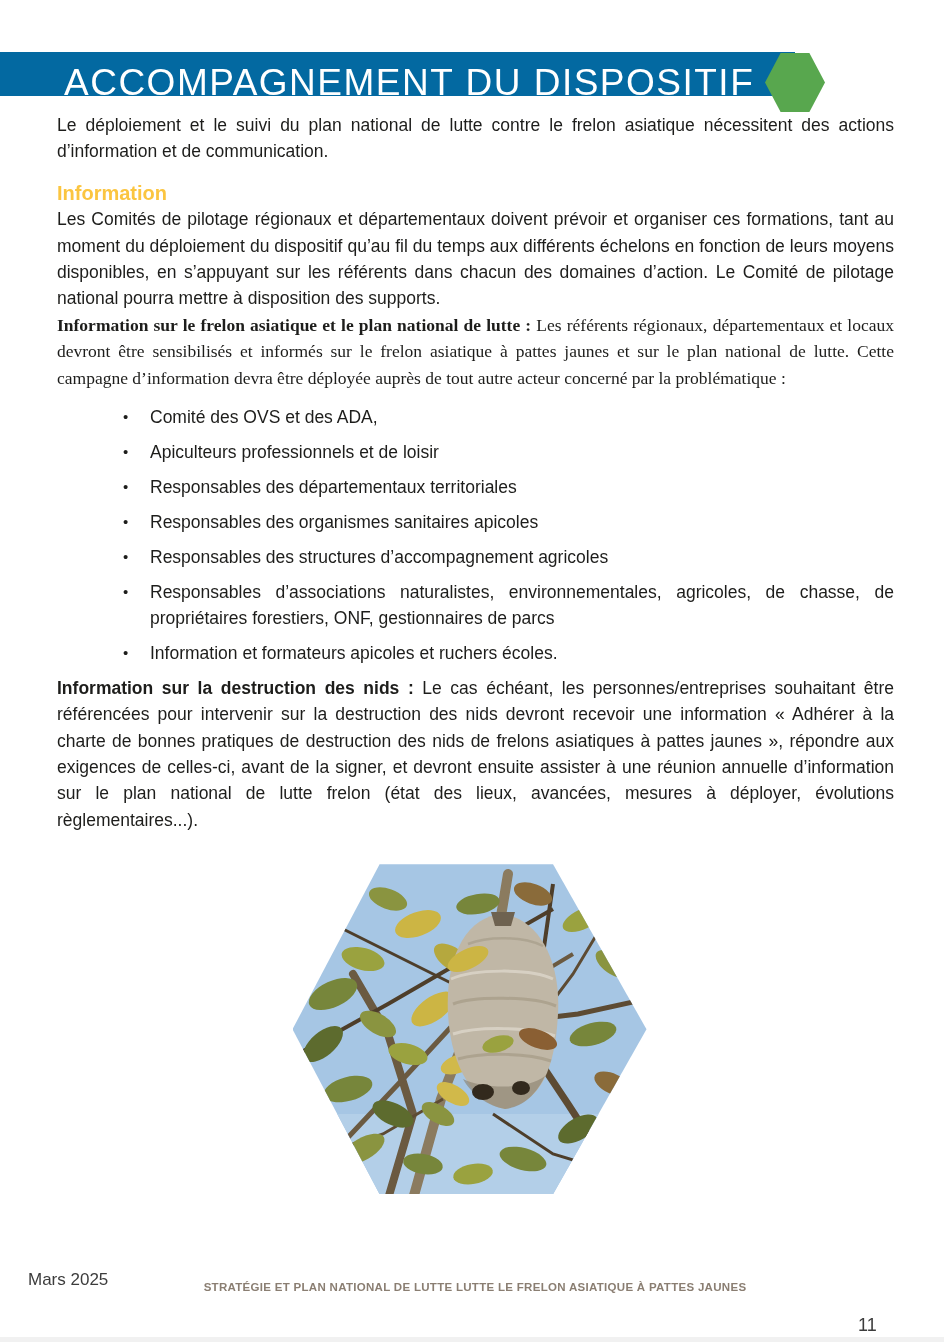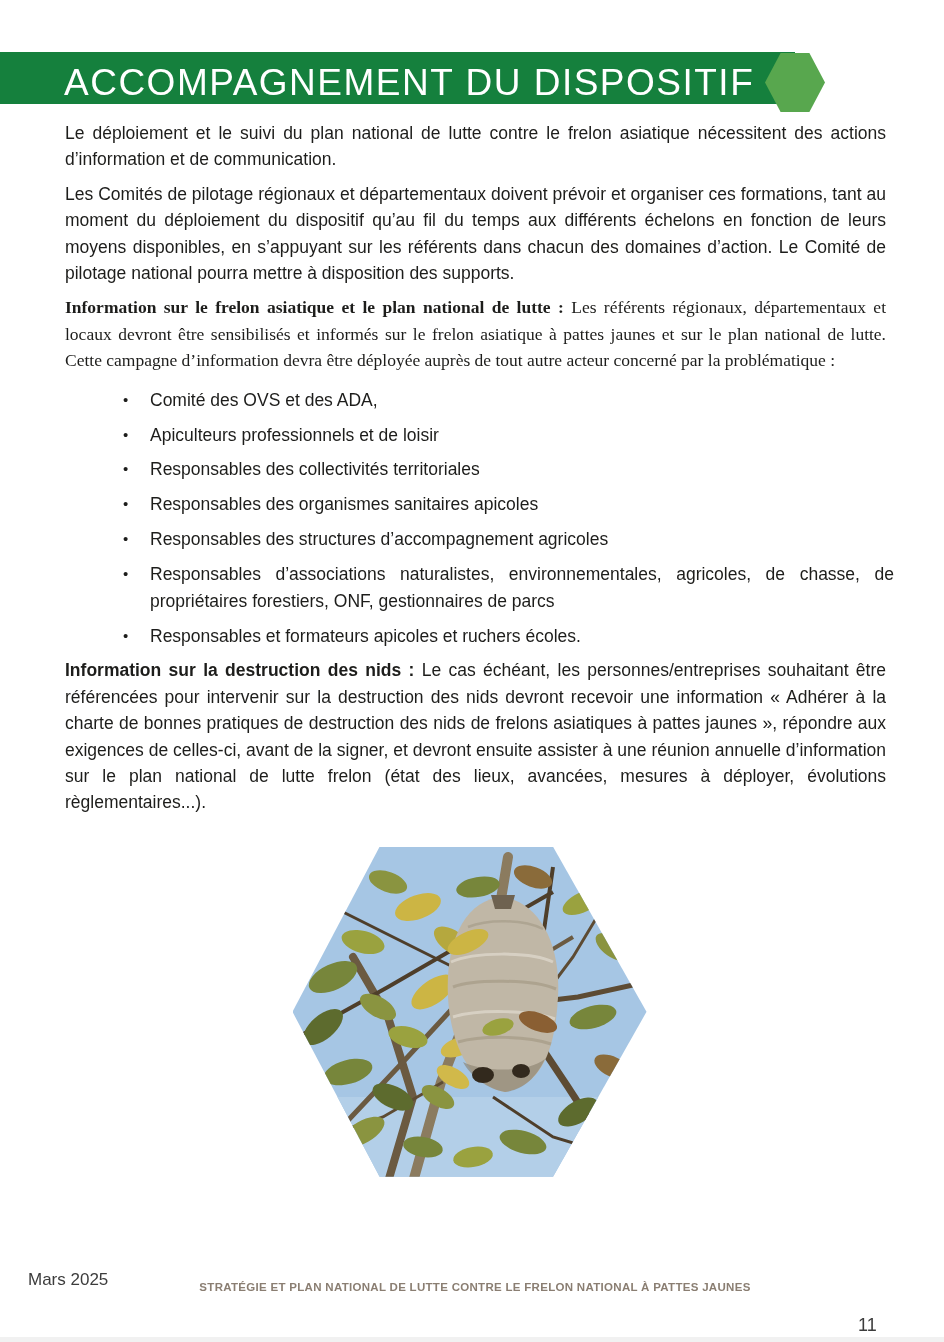--- a/index.html
+++ b/index.html
@@ -6,40 +6,40 @@
   html, body { background: #ffffff; }
   body {
     font-family: "Liberation Sans", sans-serif;
     width: 944px; height: 1342px; position: relative; overflow: hidden;
     color: #1d1d1b;
   }
   .page { position: absolute; inset: 0; background: #fff; }
 
   
   .header-band {
-    position: absolute; left: 0; top: 52px; width: 795px; height: 52px;
-    background: #15803d;
+    position: absolute; left: 0; top: 52px; width: 795px; height: 44px;
+    background: #0369a1;
   }
   .header-title {
     position: absolute; left: 64px; top: 0; height: 60px; line-height: 62px;
     font-size: 37px; font-weight: 300; letter-spacing: 1.5px; color: #ffffff;
     white-space: nowrap;
   }
   .header-hexagon {
     position: absolute; left: 765px; top: 53px; width: 60px; height: 59px;
     background: #58a74e;
     clip-path: polygon(0% 50%, 26% 0%, 74% 0%, 100% 50%, 74% 100%, 26% 100%);
   }
 
   
   .content {
     position: absolute; left: 57px; top: 112px; width: 837px;
     font-size: 17.5px; line-height: 26.4px; text-align: justify;
   }
-  .content p { margin: 8px; }
+  .content p { margin: 0; }
   .p-intro   { margin-top: 28px; }
   .section-heading {
     margin-top: 15px; font-size: 20px; font-weight: 700; color: #fbc540;
     text-align: left;
   }
   .p-pilotage { margin-top: 15px; }
   .p-frelon   { margin-top: 9px; font-family: Liberation Serif, serif; }
   .lead { font-weight: 700; }
 
   ul.info-list { list-style: none; margin-top: 13px; }
@@ -82,33 +82,34 @@
 
   <div class="header-band">
     <div class="header-title">ACCOMPAGNEMENT DU DISPOSITIF</div>
   </div>
   <div class="header-hexagon"></div>
 
   <div class="content">
 
     <p class="p-intro">Le déploiement et le suivi du plan national de lutte contre le frelon asiatique nécessitent des actions d’information et de communication.</p>
 
+    <div class="section-heading">Information</div>
 
     <p class="p-pilotage">Les Comités de pilotage régionaux et départementaux doivent prévoir et organiser ces formations, tant au moment du déploiement du dispositif qu’au fil du temps aux différents échelons en fonction de leurs moyens disponibles, en s’appuyant sur les référents dans chacun des domaines d’action. Le Comité de pilotage national pourra mettre à disposition des supports.</p>
 
     <p class="p-frelon"><span class="lead">Information sur le frelon asiatique et le plan national de lutte :</span><span> Les référents régionaux, départementaux et locaux devront être sensibilisés et informés sur le frelon asiatique à pattes jaunes et sur le plan national de lutte. Cette campagne d’information devra être déployée auprès de tout autre acteur concerné par la problématique :</span></p>
 
     <ul class="info-list">
       <li><span class="dot">•</span><span>Comité des OVS et des ADA,</span></li>
       <li><span class="dot">•</span><span>Apiculteurs professionnels et de loisir</span></li>
-      <li><span class="dot">•</span><span>Responsables des collectivités territoriales</span></li>
+      <li><span class="dot">•</span><span>Responsables des départementaux territoriales</span></li>
       <li><span class="dot">•</span><span>Responsables des organismes sanitaires apicoles</span></li>
       <li><span class="dot">•</span><span>Responsables des structures d’accompagnement agricoles</span></li>
       <li><span class="dot">•</span><span>Responsables d’associations naturalistes, environnementales, agricoles, de chasse, de propriétaires forestiers, ONF, gestionnaires de parcs</span></li>
-      <li><span class="dot">•</span><span>Responsables et formateurs apicoles et ruchers écoles.</span></li>
+      <li><span class="dot">•</span><span>Information et formateurs apicoles et ruchers écoles.</span></li>
     </ul>
 
     <p class="p-nids"><span class="lead">Information sur la destruction des nids :</span><span> Le cas échéant, les personnes/entreprises souhaitant être référencées pour intervenir sur la destruction des nids devront recevoir une information « Adhérer à la charte de bonnes pratiques de destruction des nids de frelons asiatiques à pattes jaunes », répondre aux exigences de celles-ci, avant de la signer, et devront ensuite assister à une réunion annuelle d’information sur le plan national de lutte frelon (état des lieux, avancées, mesures à déployer, évolutions règlementaires...).</span></p>
 
     <div class="figure-wrap">
       <div class="hex-photo">
         <svg viewBox="0 0 354 330" preserveAspectRatio="none">
 
           <rect x="0" y="0" width="354" height="330" fill="#a6c6e4"></rect>
           <rect x="0" y="250" width="354" height="80" fill="#b3cfe8"></rect>
@@ -168,17 +169,17 @@
           <ellipse cx="205" cy="180" rx="16" ry="8" fill="#9aa23f" transform="rotate(-15 205 180)"></ellipse>
           <ellipse cx="160" cy="230" rx="18" ry="9" fill="#d1b94a" transform="rotate(30 160 230)"></ellipse>
 
           <text x="295" y="312" font-size="30" font-weight="700" fill="#dd6f1e" font-family="Liberation Sans, sans-serif" opacity="0.9">20</text>
         </svg>
       </div>
     </div>
   </div>
 
   <div class="footer-date">Mars 2025</div>
-  <div class="footer-center">STRATÉGIE ET PLAN NATIONAL DE LUTTE CONTRE LE FRELON NATIONAL À PATTES JAUNES</div>
+  <div class="footer-center">STRATÉGIE ET PLAN NATIONAL DE LUTTE LUTTE LE FRELON ASIATIQUE À PATTES JAUNES</div>
   <div class="footer-page">11</div>
   <div class="bottom-strip"></div>
 
 </div>
 
 </body></html>

